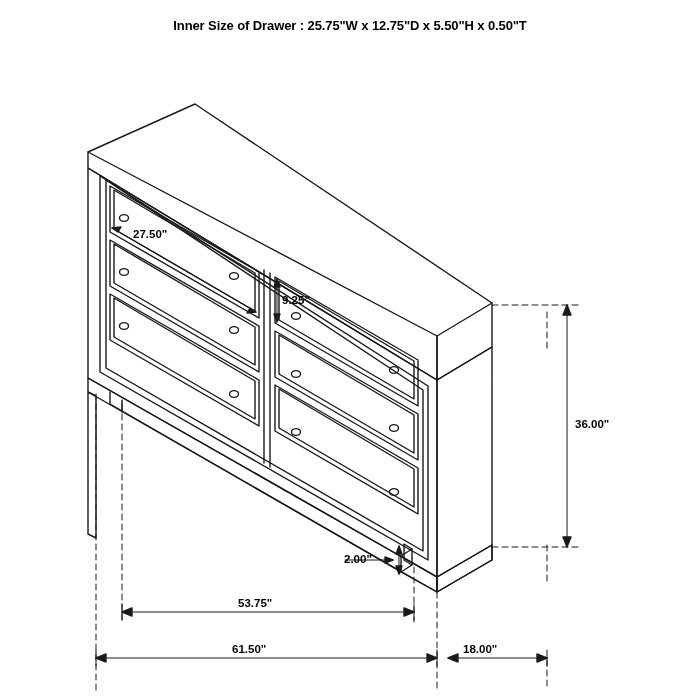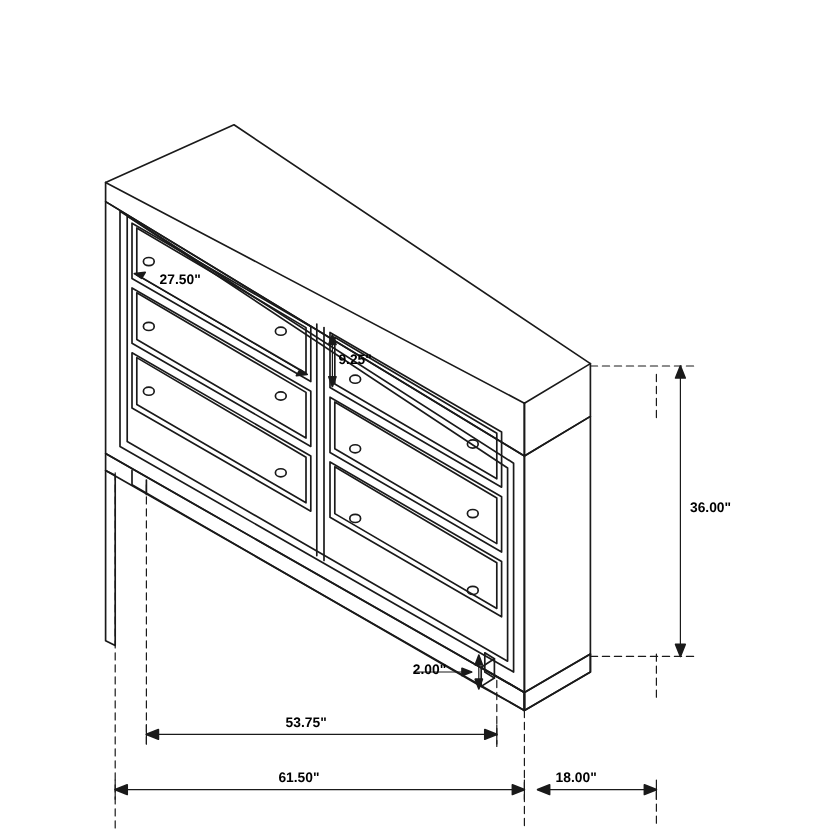--- a/index.html
+++ b/index.html
@@ -40,20 +40,21 @@
     font-size: 11.5px;
     font-weight: bold;
     white-space: nowrap;
   }
 </style>
 </head>
 <body>
 
 <div id="stage">
 
+  <div id="title">Inner Size of Drawer : 25.75"W x 12.75"D x 5.50"H x 0.50"T</div>
 
   <svg id="drawing" width="700" height="700" viewBox="0 0 700 700">
     <g fill="none" stroke="#1a1a1a" stroke-width="1.4" stroke-linejoin="round" stroke-linecap="round">
 
       <path d="M88,152 L195,104 L492,303 L437,336 Z"></path>
 
       <path d="M88,152 L88,168 L437,380 L437,336"></path>
 
       <path d="M437,336 L437,380 L492,347 L492,303"></path>
 

